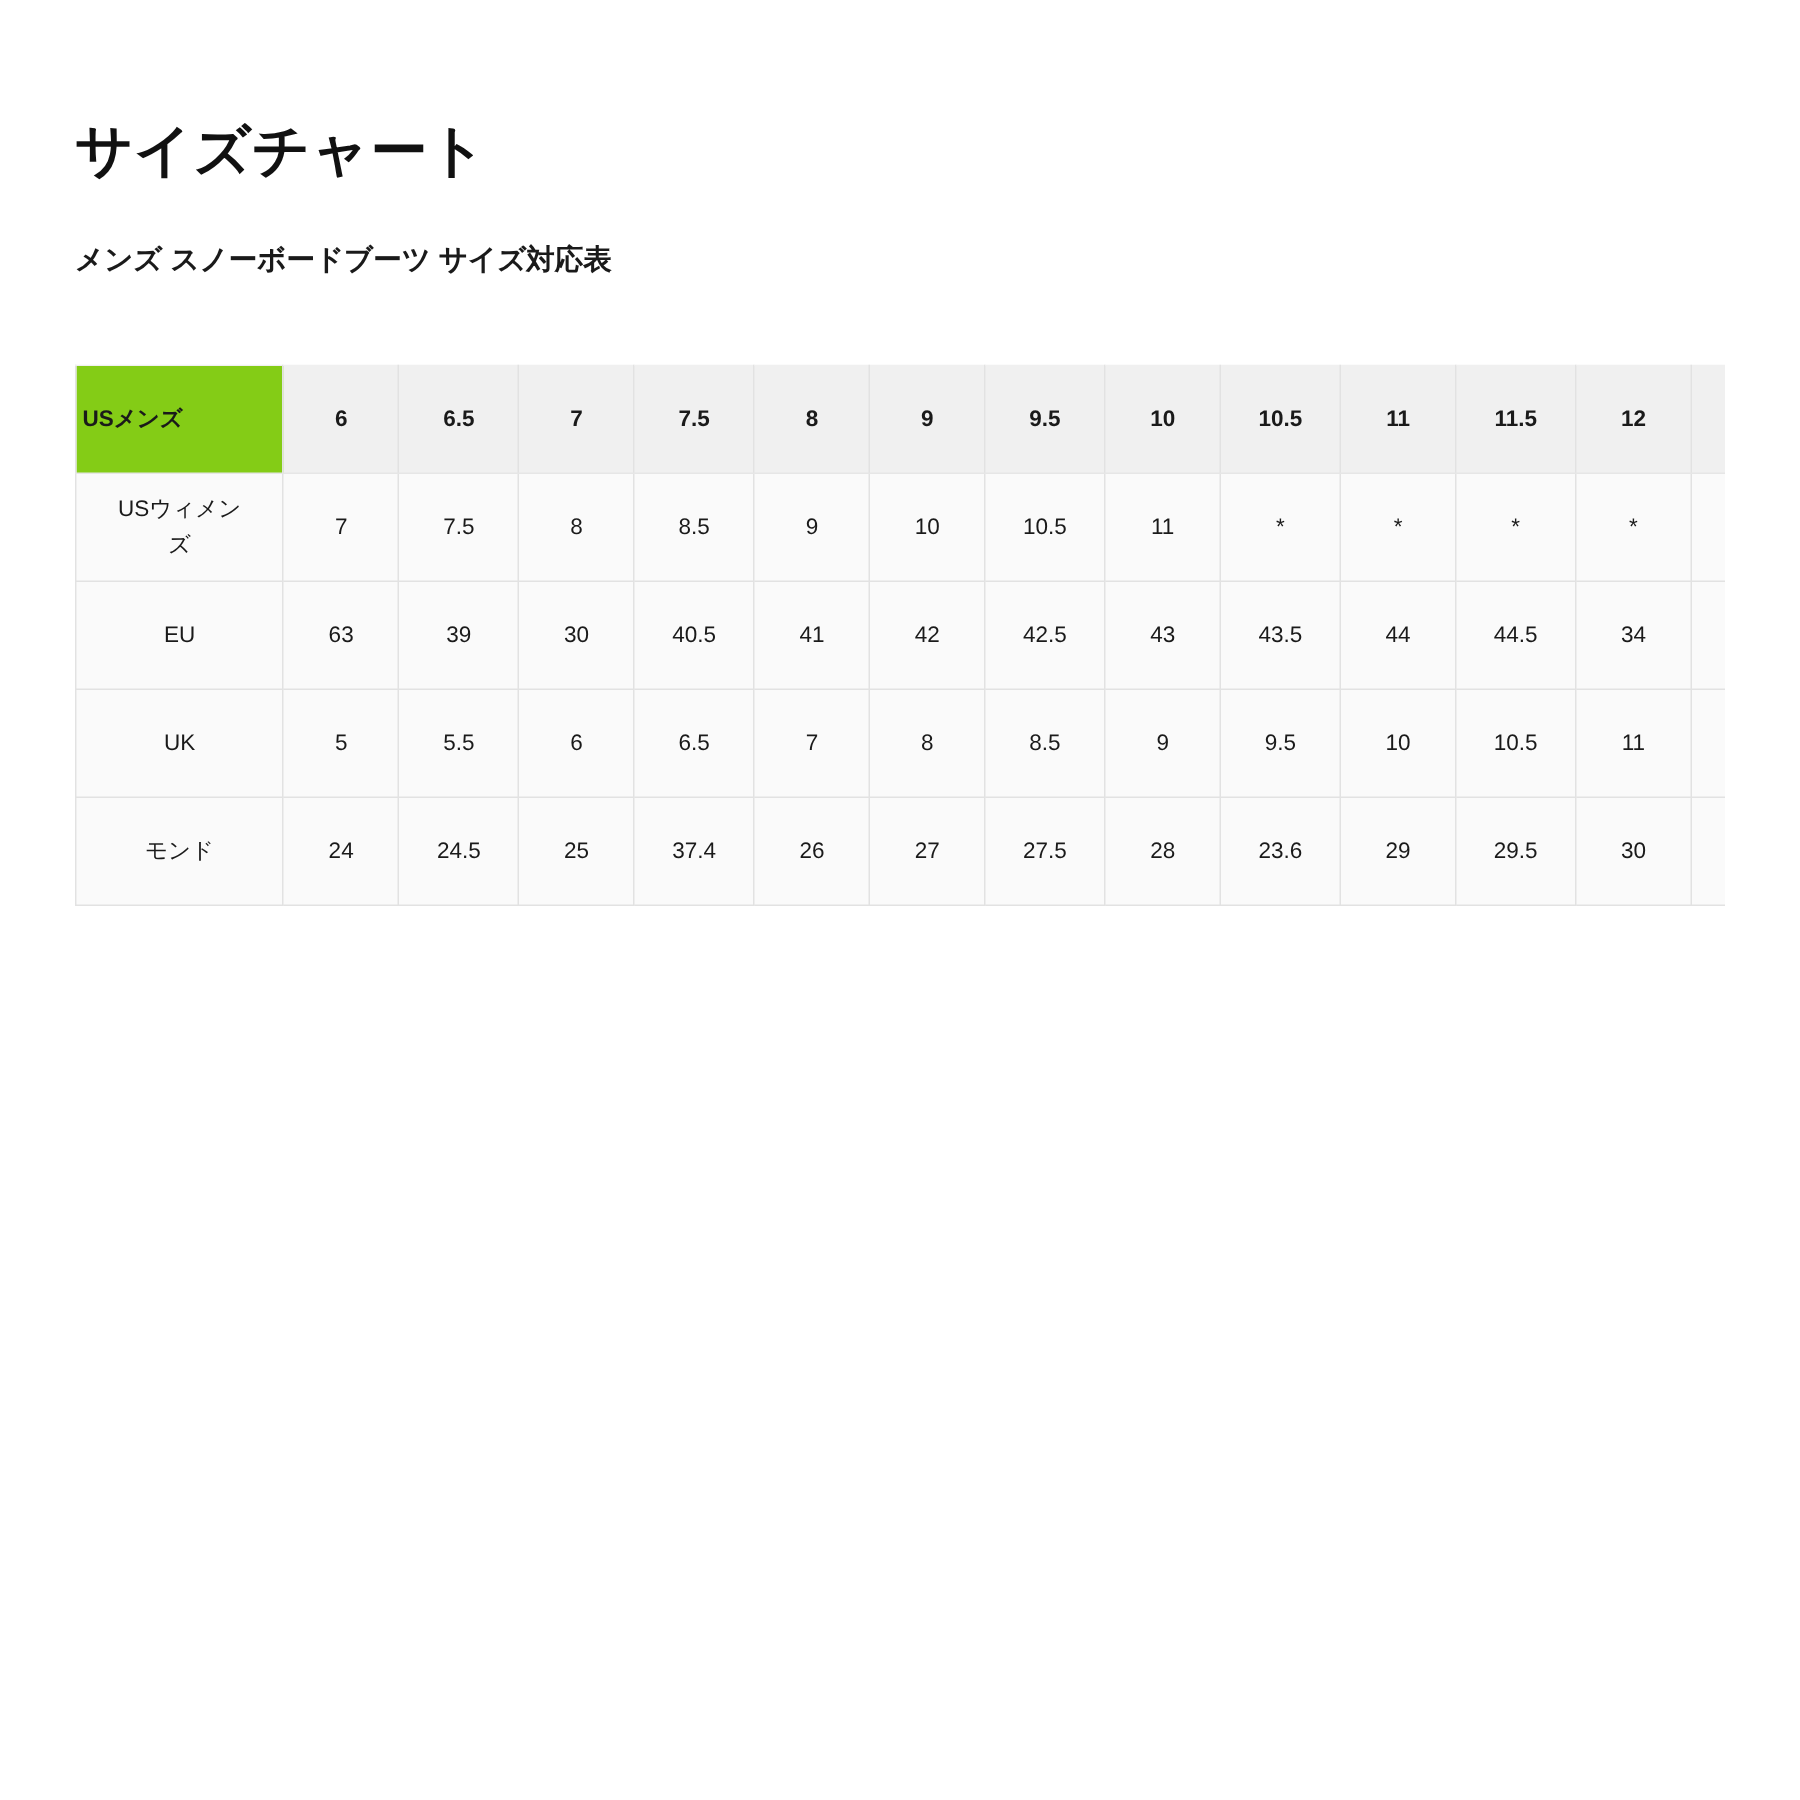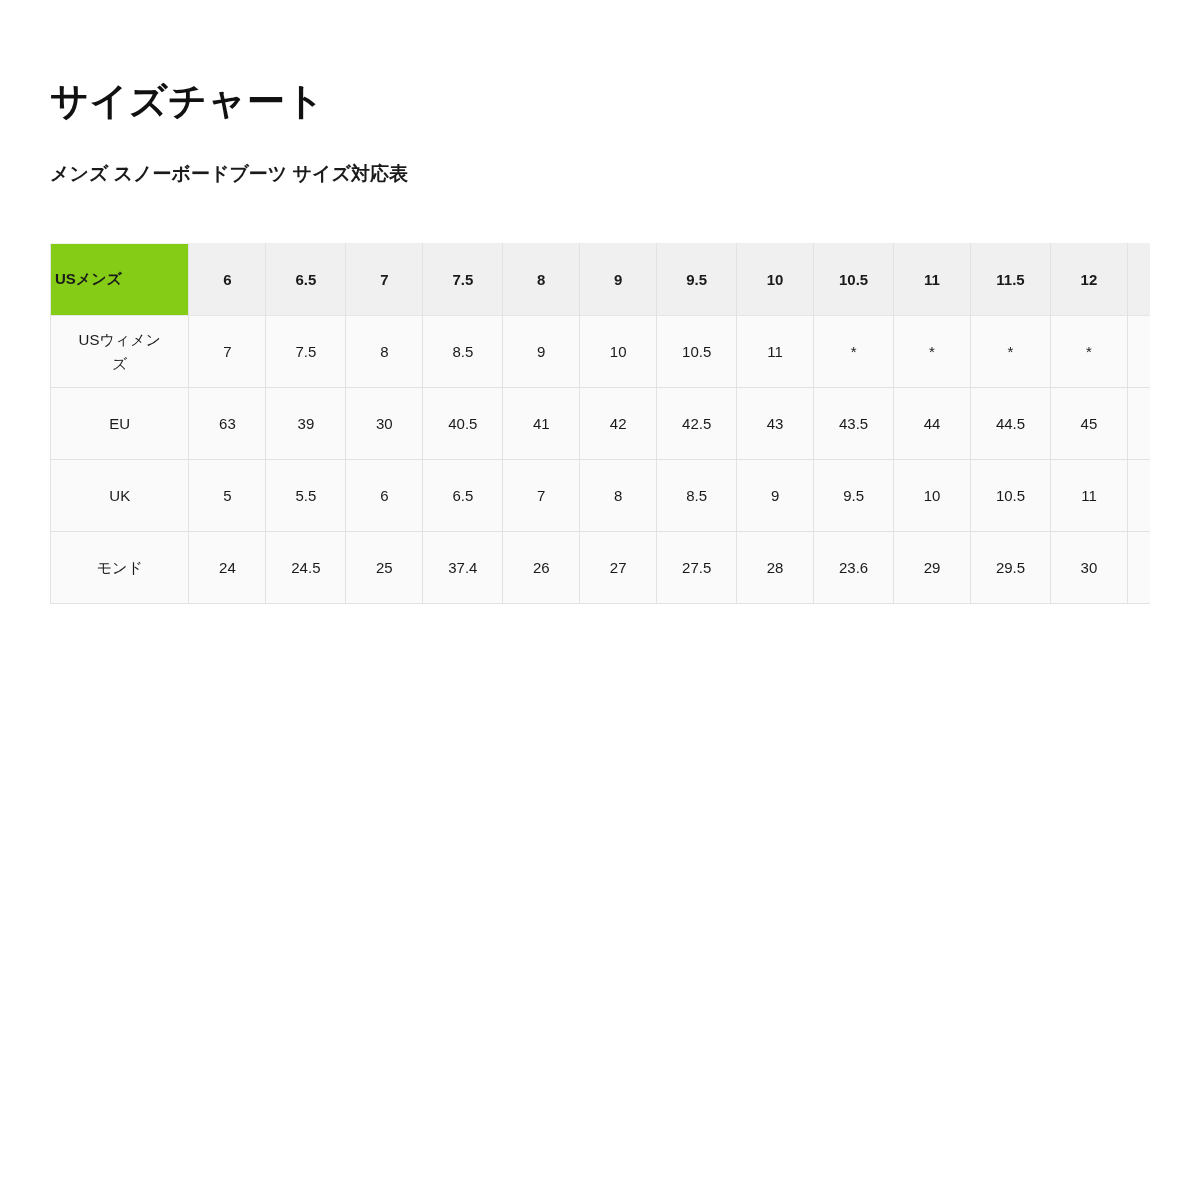--- a/index.html
+++ b/index.html
@@ -168,21 +168,21 @@
           <td>39</td>
           <td>30</td>
           <td>40.5</td>
           <td>41</td>
           <td>42</td>
           <td>42.5</td>
           <td>43</td>
           <td>43.5</td>
           <td>44</td>
           <td>44.5</td>
-          <td>45</td>
+          <td>34</td>
           <td>46</td>
         </tr>
         <tr>
           <th class="rowhead">
             <span class="wrap-head">UK</span>
           </th>
           <td>5</td>
           <td>5.5</td>
           <td>6</td>
           <td>6.5</td>

